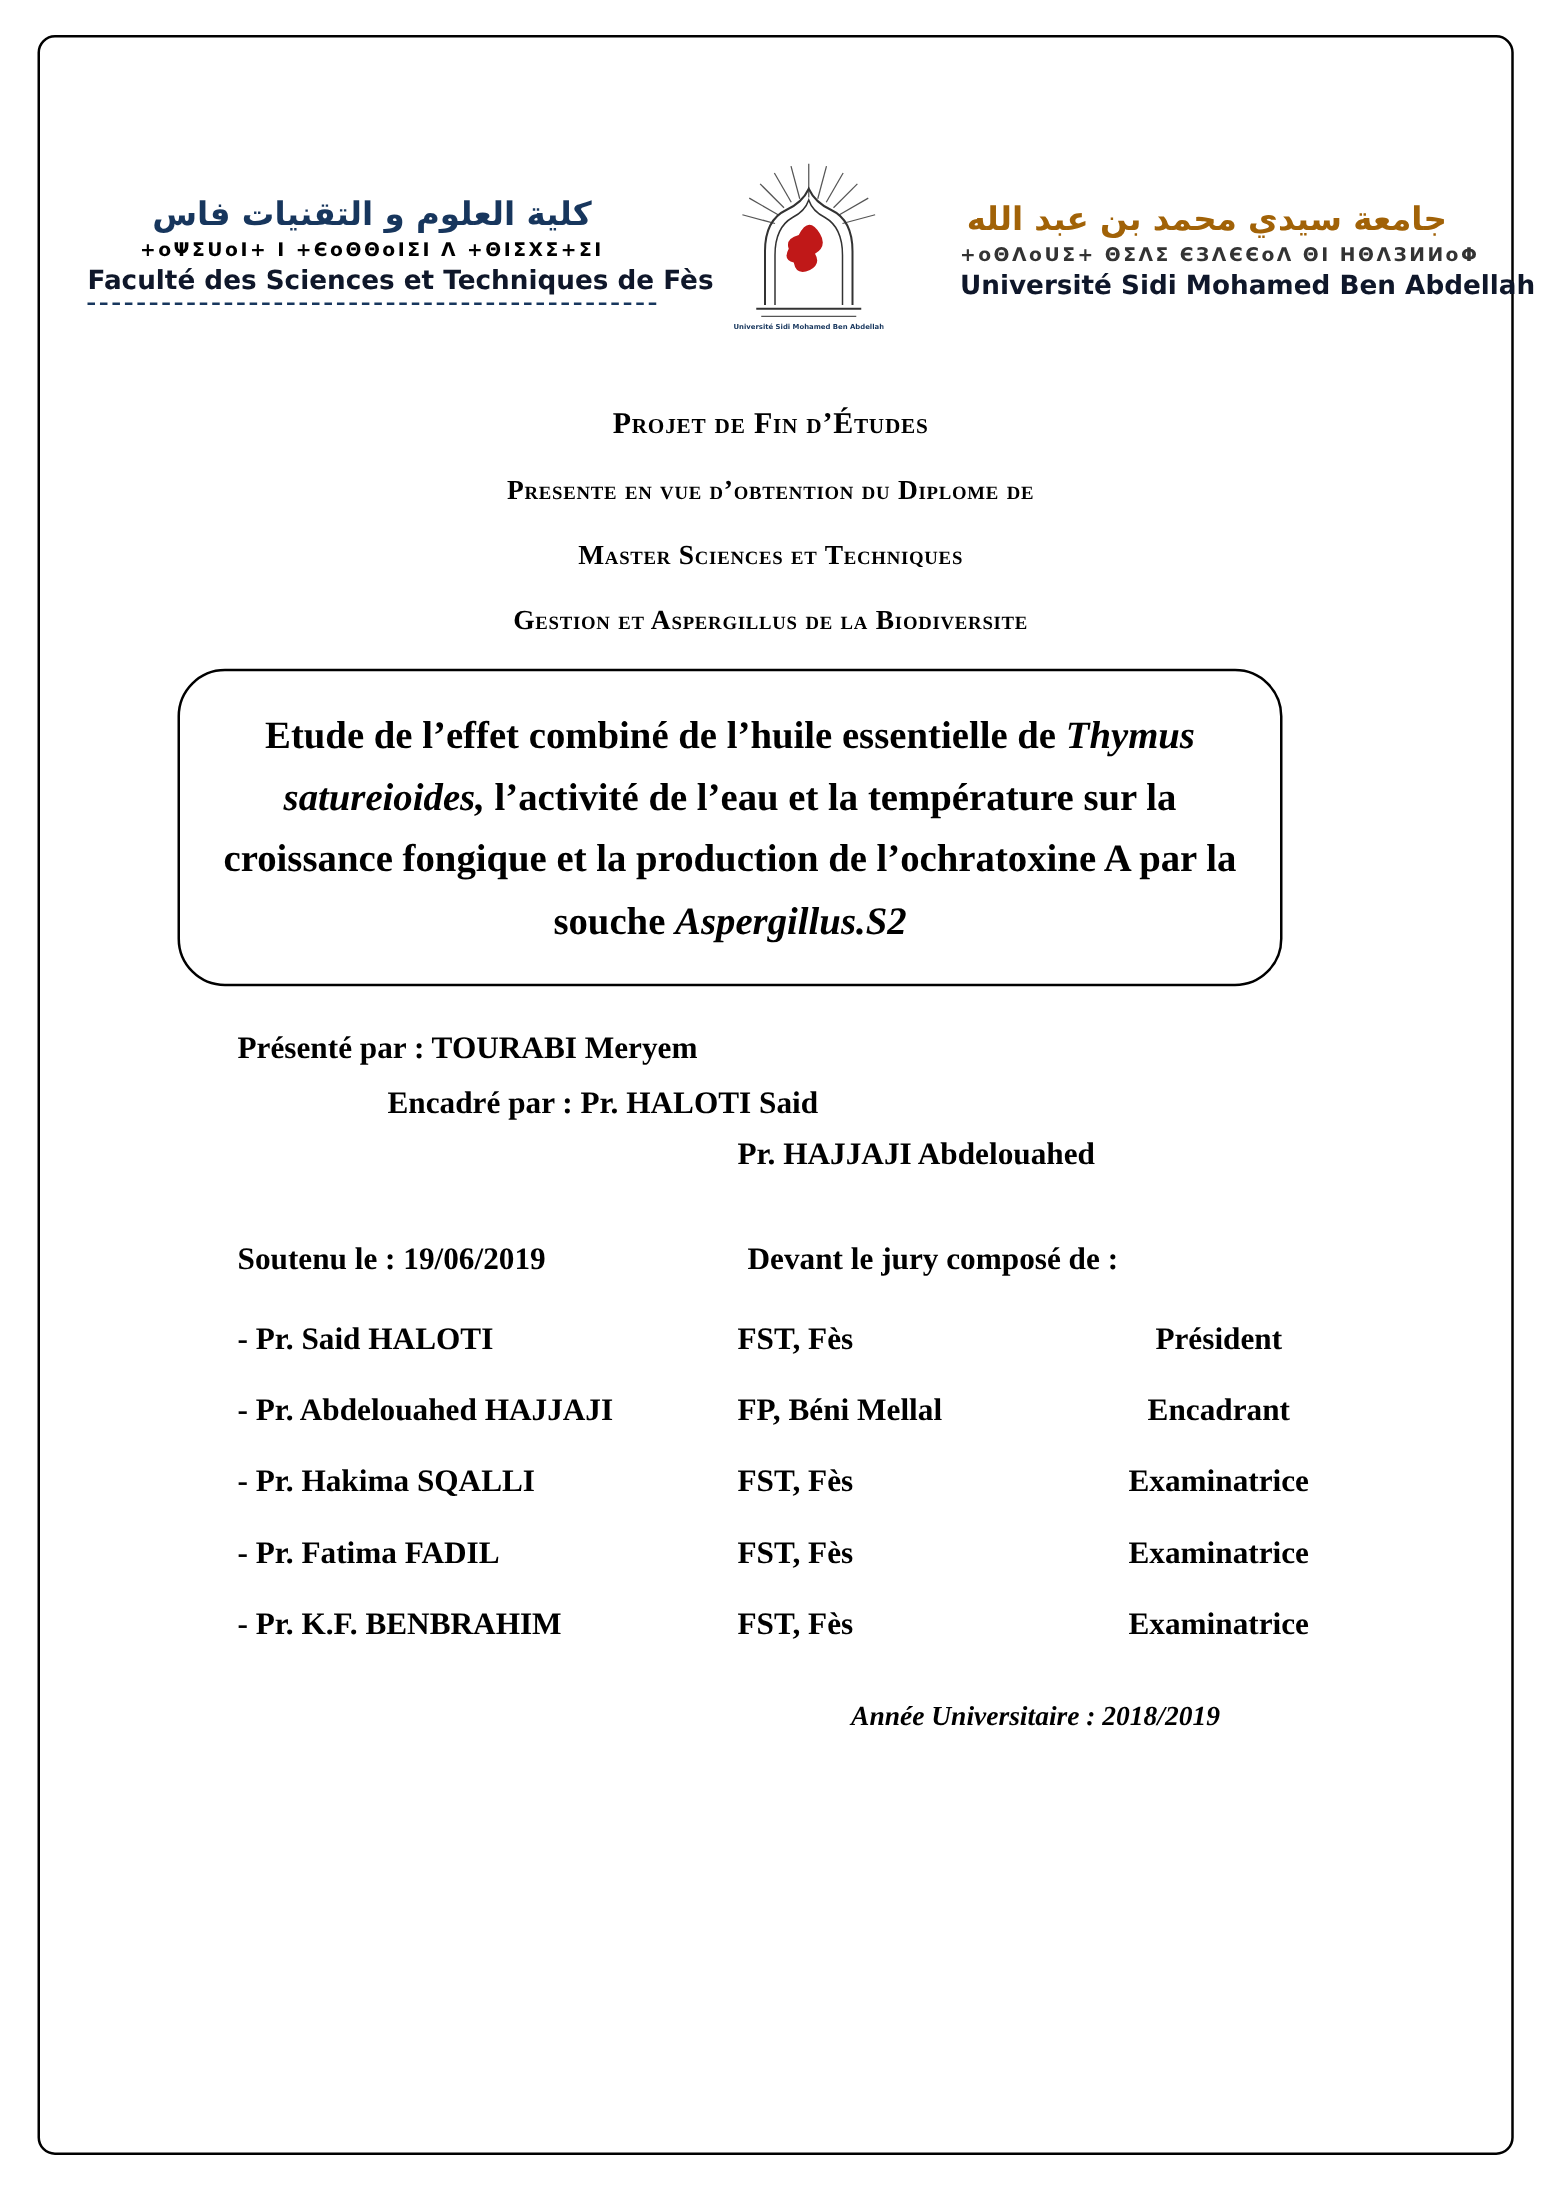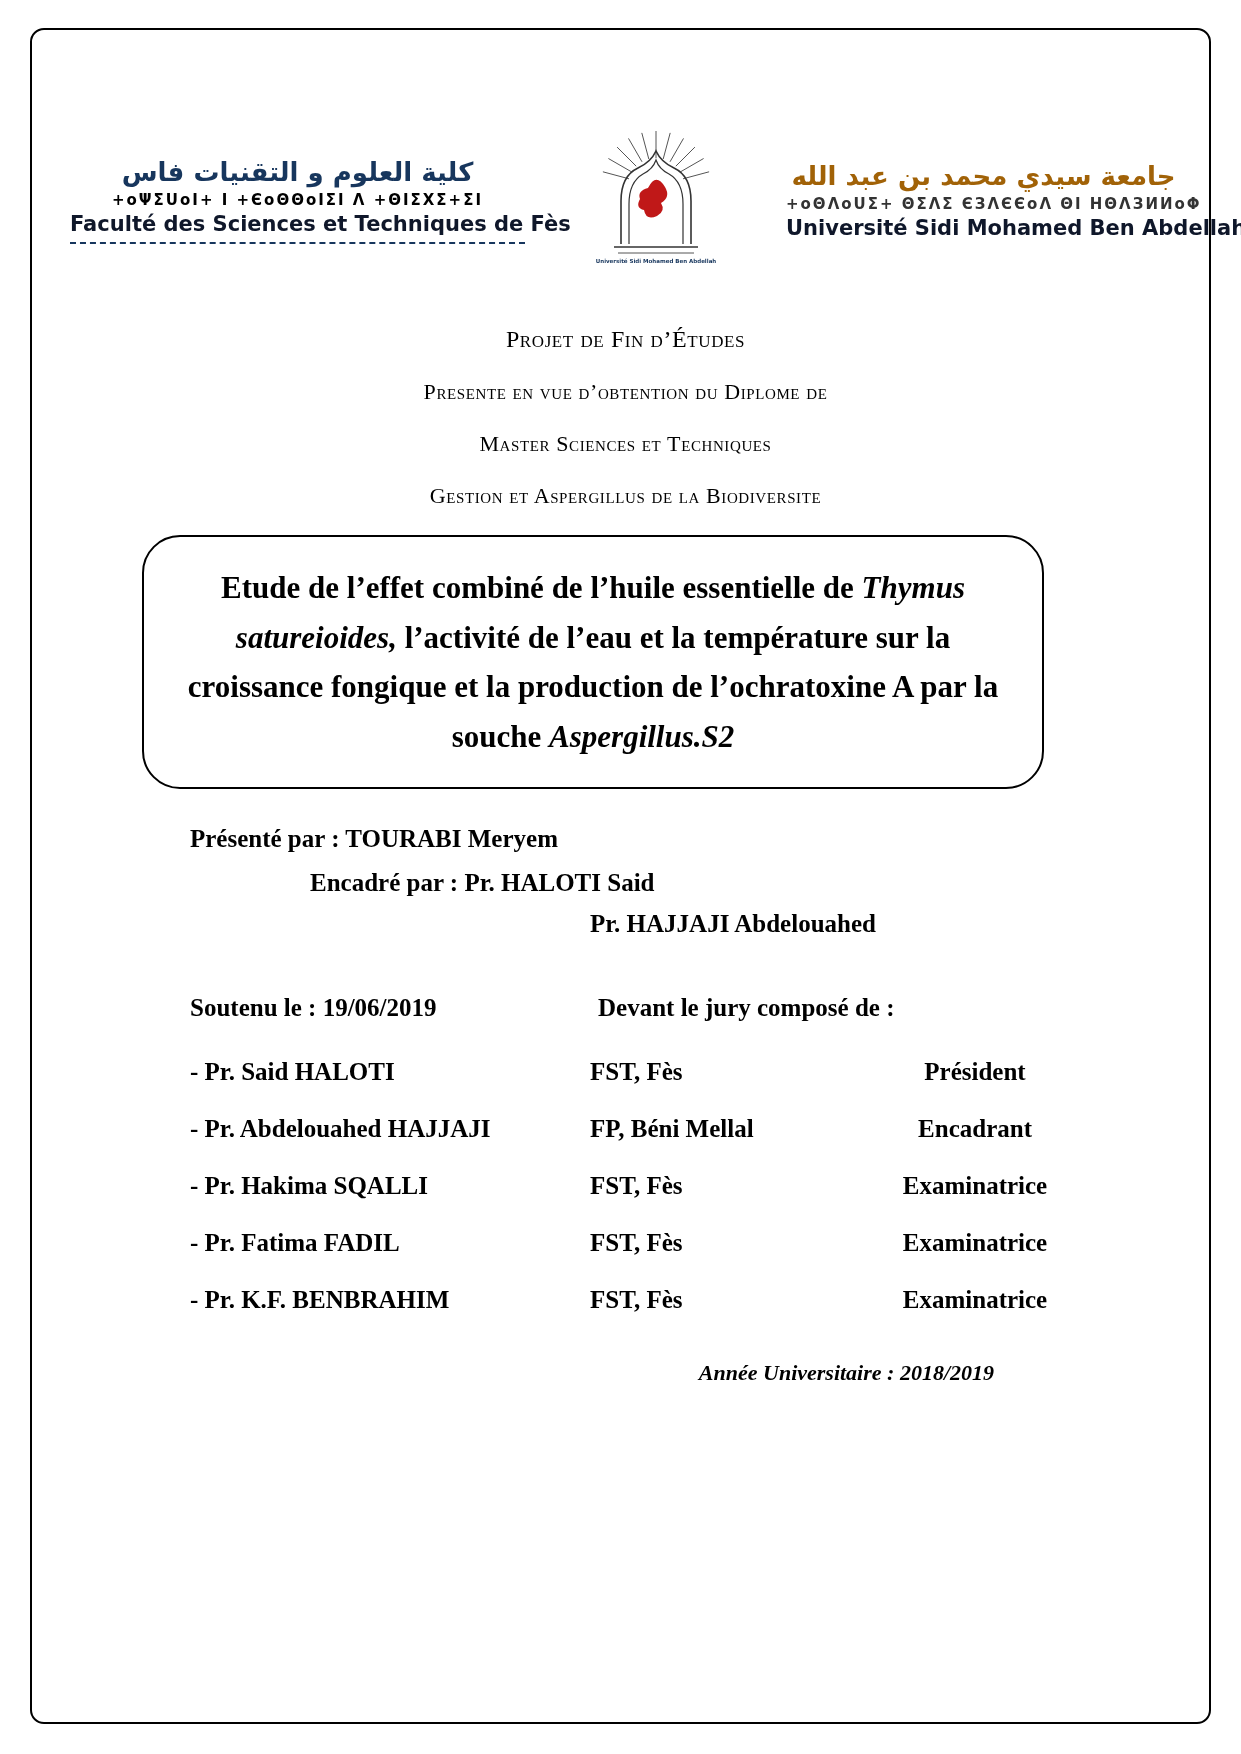--- a/index.html
+++ b/index.html
@@ -19,21 +19,21 @@
     position: absolute;
     top: 28px; left: 30px; right: 30px; bottom: 30px;
     border: 2px solid #000;
     border-radius: 14px;
     pointer-events: none;
   }
   .content {
     position: absolute;
     top: 28px; left: 30px; right: 30px; bottom: 30px;
     box-sizing: border-box;
-    padding: 68px 12px 0 22px;
+    padding: 68px 30px 0 22px;
     border-radius: 23px;
   }
   
   .header {
     display: flex;
     justify-content: space-between;
     align-items: center;
     margin: 30px 18px 0 18px;
   }
   .header-left { width: 455px; text-align: center; }
@@ -71,21 +71,21 @@
     height: 0;
   }
   .header-logo { width: 120px; display: flex; justify-content: center; }
   
   .intro {
     margin-top: 52px;
     text-align: center;
   }
   .intro-line {
     font-variant: small-caps;
-    font-weight: normal;
+    font-weight: bold;
     letter-spacing: 0.6px;
     margin-bottom: 26px;
     margin-top: 23px;
   }
   .intro-line.l1 { font-size: 24px; }
   .intro-line.l2, .intro-line.l3, .intro-line.l4 { font-size: 22px; }
   
   .title-box {
     margin: 20px 155px 0 90px;
     border: 2.5px solid #000;

